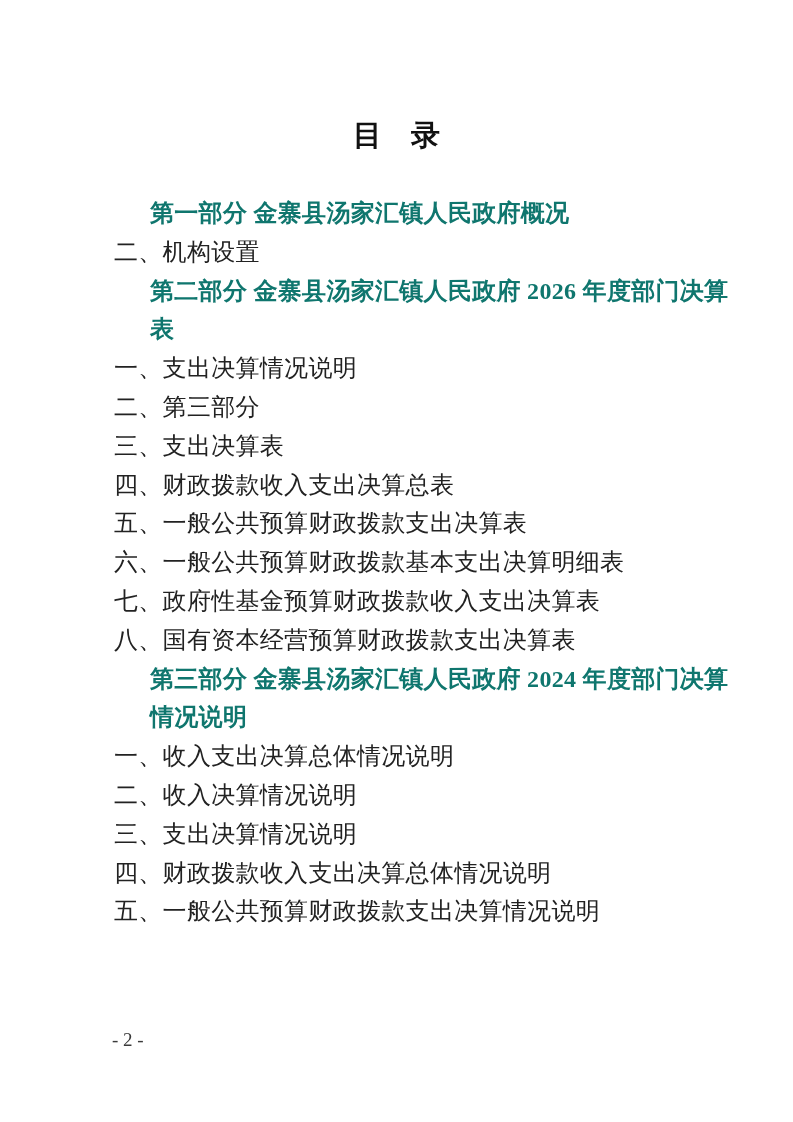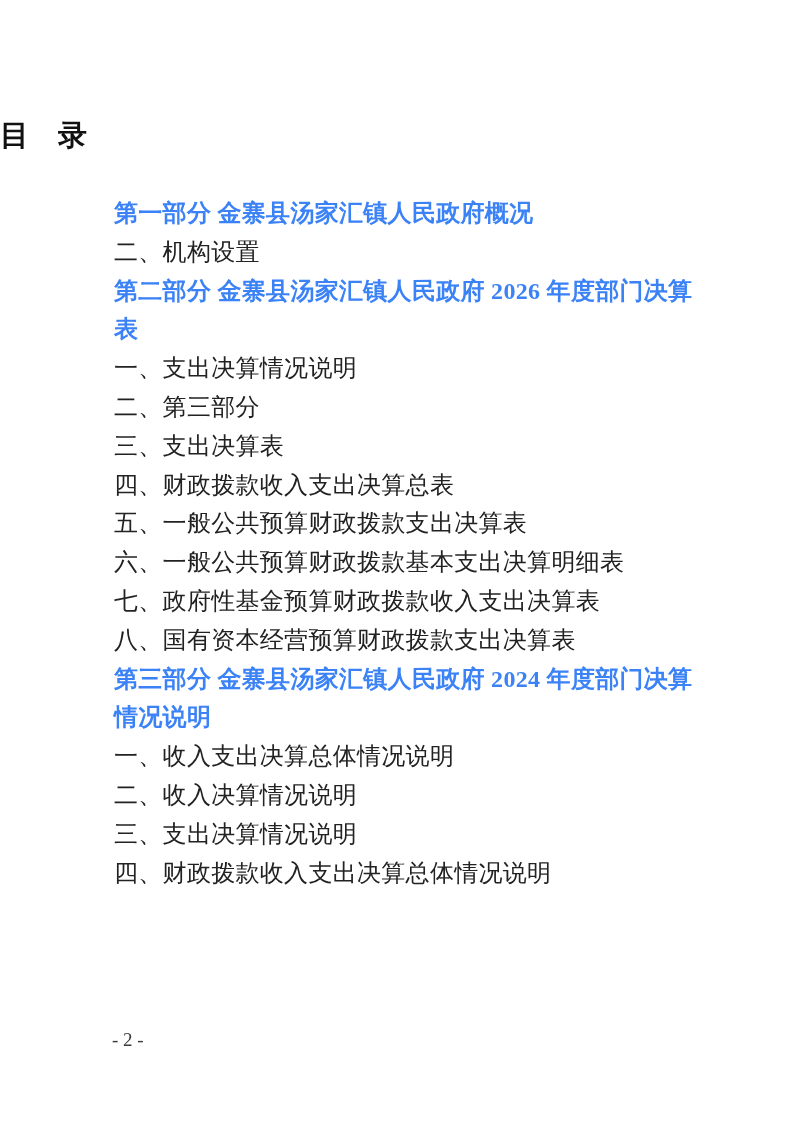--- a/index.html
+++ b/index.html
@@ -14,20 +14,21 @@
     background: #ffffff;
     overflow: hidden;
     font-family: "Liberation Serif", "DejaVu Serif", serif;
     color: #1c1c1c;
   }
   .doc-title {
     position: absolute;
     top: 119px;
     left: 0;
     right: 0;
+    text-align: center;
     font-size: 29px;
     line-height: 32px;
     font-weight: bold;
     color: #111111;
     white-space: pre;
   }
   .toc {
     position: absolute;
     left: 114px;
     top: 194px;
@@ -35,21 +36,22 @@
   }
   .toc-line {
     font-size: 24px;
     line-height: 38.8px;
     height: 38.8px;
     white-space: nowrap;
     letter-spacing: 0.3px;
   }
   .toc-line.heading {
     font-weight: bold;
-    color: #3b82f6;
+    color: #0f766e;
+    margin-left: 36px;
   }
   .toc-line.item {
     font-weight: normal;
     color: #222222;
   }
   .page-number {
     position: absolute;
     left: 112px;
     top: 1028px;
     font-size: 19px;
@@ -76,16 +78,17 @@
       <div class="toc-line item">五、一般公共预算财政拨款支出决算表</div>
       <div class="toc-line item">六、一般公共预算财政拨款基本支出决算明细表</div>
       <div class="toc-line item">七、政府性基金预算财政拨款收入支出决算表</div>
       <div class="toc-line item">八、国有资本经营预算财政拨款支出决算表</div>
       <div class="toc-line heading">第三部分 金寨县汤家汇镇人民政府 2024 年度部门决算</div>
       <div class="toc-line heading">情况说明</div>
       <div class="toc-line item">一、收入支出决算总体情况说明</div>
       <div class="toc-line item">二、收入决算情况说明</div>
       <div class="toc-line item">三、支出决算情况说明</div>
       <div class="toc-line item">四、财政拨款收入支出决算总体情况说明</div>
+      <div class="toc-line item">五、一般公共预算财政拨款支出决算情况说明</div>
     </div>
 
   <div class="page-number">- 2 -</div>
 </div>
 
 </body></html>

